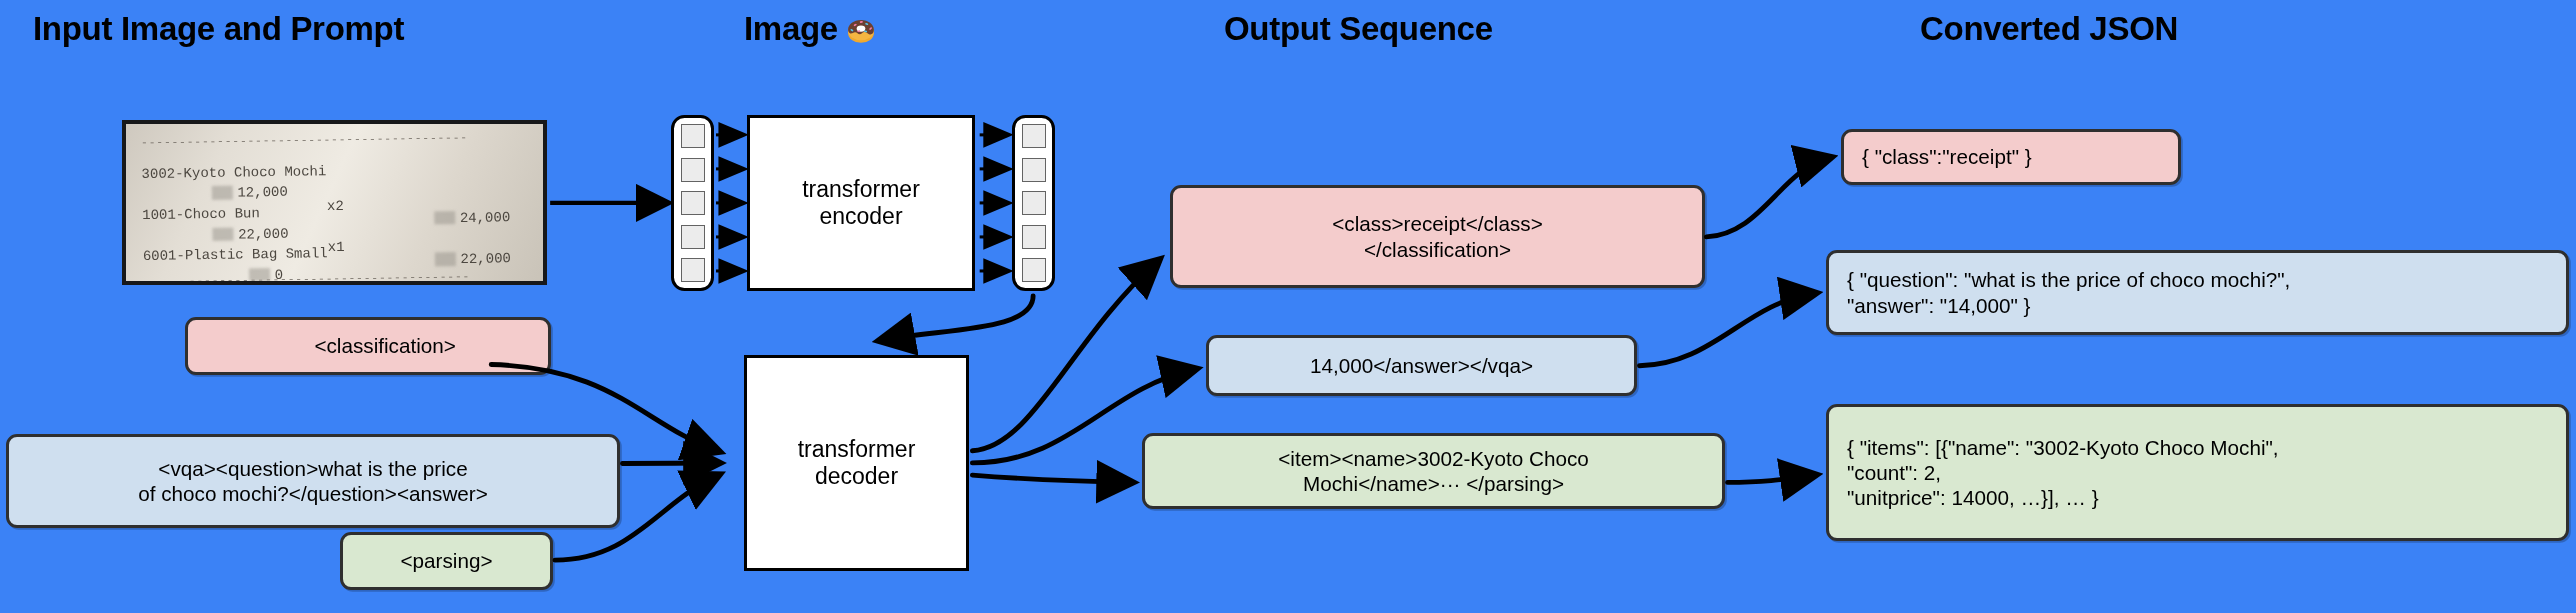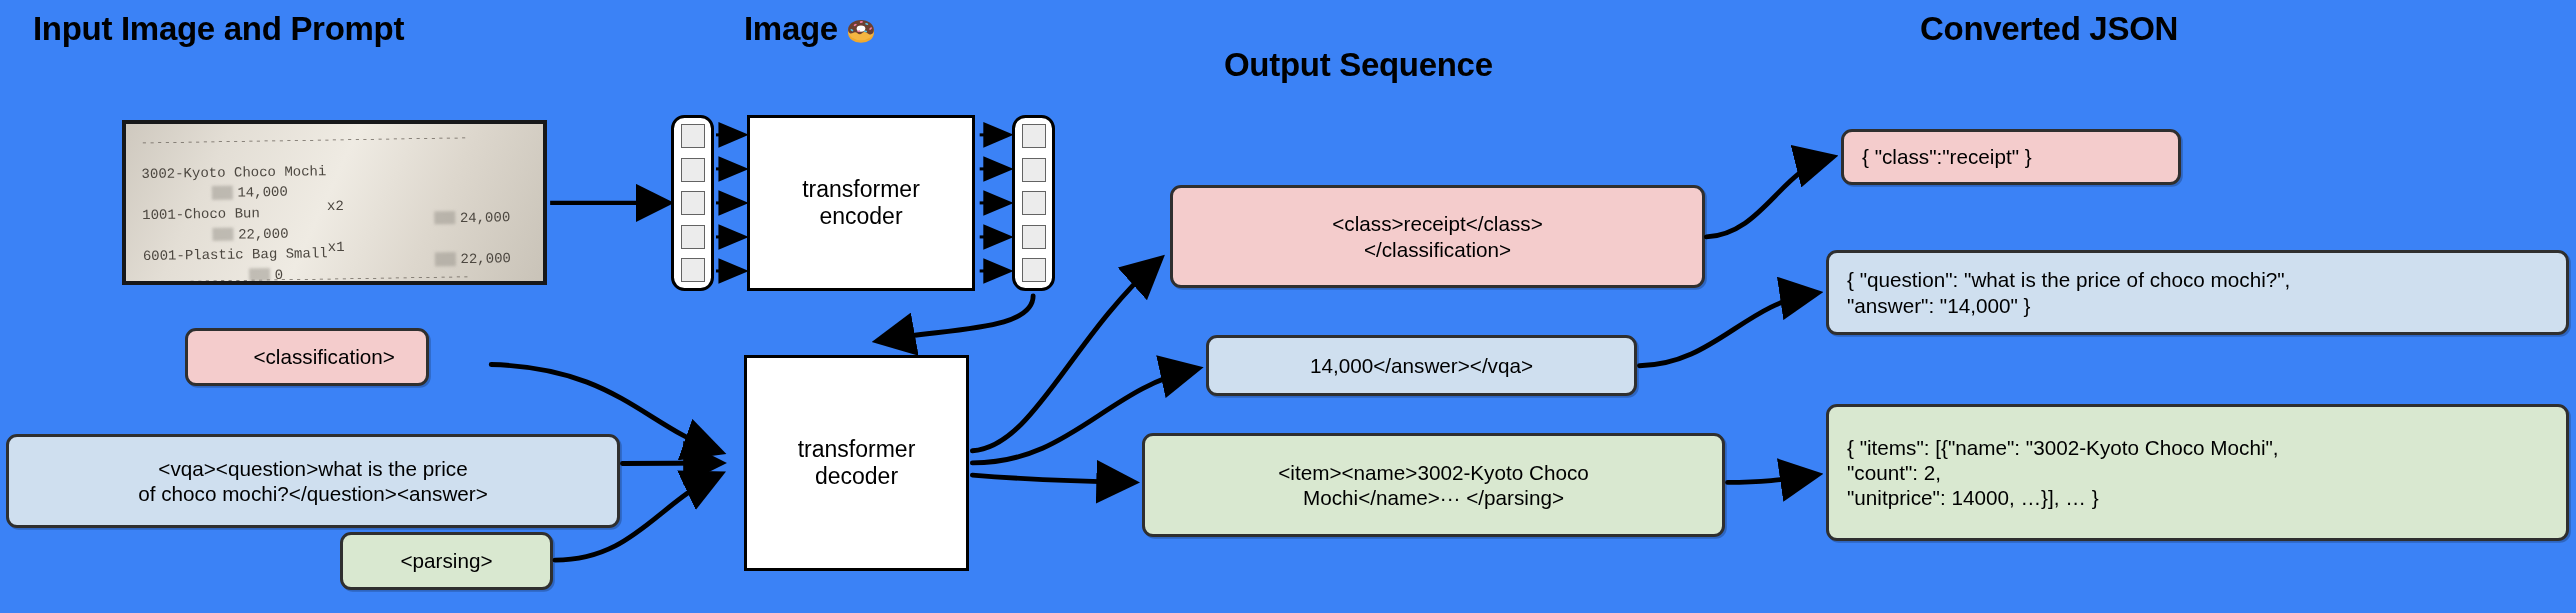--- a/index.html
+++ b/index.html
@@ -170,33 +170,33 @@
         <rect x="33" y="18" width="5" height="2.6" rx="1.3" fill="#58c6e8" transform="rotate(22 35 19)"></rect>
         <rect x="24" y="15" width="5" height="2.6" rx="1.3" fill="#f57ba4" transform="rotate(-10 26 16)"></rect>
         <rect x="39" y="26" width="5" height="2.6" rx="1.3" fill="#f57ba4" transform="rotate(-40 41 27)"></rect>
         <rect x="9" y="28" width="5" height="2.6" rx="1.3" fill="#58c6e8" transform="rotate(35 11 29)"></rect>
         <rect x="31" y="30" width="5" height="2.6" rx="1.3" fill="#58c6e8" transform="rotate(12 33 31)"></rect>
         <rect x="20" y="30" width="4.6" height="2.4" rx="1.2" fill="#f57ba4" transform="rotate(-18 22 31)"></rect>
       </svg>
     </span>
   </div>
 
-  <div class="col-title" style="left:1224px; top:12px;margin-top:36px;">Output Sequence</div>
+  <div class="col-title" style="left:1224px; top:12px;">Output Sequence</div>
 
   <div class="col-title" style="left:1920px; top:12px;">Converted JSON</div>
 
   <div class="receipt">
     <div class="receipt-inner">
       <span class="r-dash">-------------------------------------------</span>
       <div style="height:3.6px"></div>
       <div class="r-row">
         <span class="r-name">3002-Kyoto Choco Mochi</span>
       </div>
       <div class="r-row">
-        <span class="r-unit"><span class="r-blob"></span><span>14,000</span></span>
+        <span class="r-unit"><span class="r-blob"></span><span>12,000</span></span>
         <span class="r-qty">x2</span>
         <span class="r-tot"><span class="r-blob"></span><span>24,000</span></span>
       </div>
       <div class="r-row">
         <span class="r-name">1001-Choco Bun</span>
       </div>
       <div class="r-row">
         <span class="r-unit"><span class="r-blob"></span><span>22,000</span></span>
         <span class="r-qty">x1</span>
         <span class="r-tot"><span class="r-blob"></span><span>22,000</span></span>
@@ -228,33 +228,33 @@
     <span class="tok"></span>
     <span class="tok"></span>
     <span class="tok"></span>
     <span class="tok"></span>
     <span class="tok"></span>
   </div>
 
   <div class="sqbox" style="left:744px; top:355px; width:225px; height:216px;">transformer
 decoder</div>
 
-  <div class="rbox pink" style="left:185px; top:328px; width:244px; height:58px;padding-left:44px;">&lt;classification&gt;</div>
+  <div class="rbox pink" style="left:185px; top:317px; width:366px; height:58px;padding-left:44px;">&lt;classification&gt;</div>
 
   <div class="rbox blue" style="left:6px; top:434px; width:614px; height:94px;">&lt;vqa&gt;&lt;question&gt;what is the price
 of choco mochi?&lt;/question&gt;&lt;answer&gt;</div>
 
   <div class="rbox green" style="left:340px; top:532px; width:213px; height:58px;">&lt;parsing&gt;</div>
 
   <div class="rbox pink" style="left:1170px; top:185px; width:535px; height:103px;">&lt;class&gt;receipt&lt;/class&gt;
 &lt;/classification&gt;</div>
 
   <div class="rbox blue" style="left:1206px; top:335px; width:431px; height:61px;">14,000&lt;/answer&gt;&lt;/vqa&gt;</div>
 
-  <div class="rbox green" style="left:1142px; top:433px; width:583px; height:104px;">&lt;item&gt;&lt;name&gt;3002-Kyoto Choco
+  <div class="rbox green" style="left:1142px; top:433px; width:583px; height:76px;">&lt;item&gt;&lt;name&gt;3002-Kyoto Choco
 Mochi&lt;/name&gt;··· &lt;/parsing&gt;</div>
 
   <div class="rbox pink left-align" style="left:1841px; top:129px; width:340px; height:56px; padding-left:18px;">{ "class":"receipt" }</div>
 
   <div class="rbox blue left-align" style="left:1826px; top:250px; width:743px; height:85px; padding-left:18px;">{ "question": "what is the price of choco mochi?",
    "answer": "14,000" }</div>
 
   <div class="rbox green left-align" style="left:1826px; top:404px; width:743px; height:137px; padding-left:18px;">{ "items": [{"name": "3002-Kyoto Choco Mochi",
     "count": 2,
     "unitprice": 14000, …}], … }</div>

